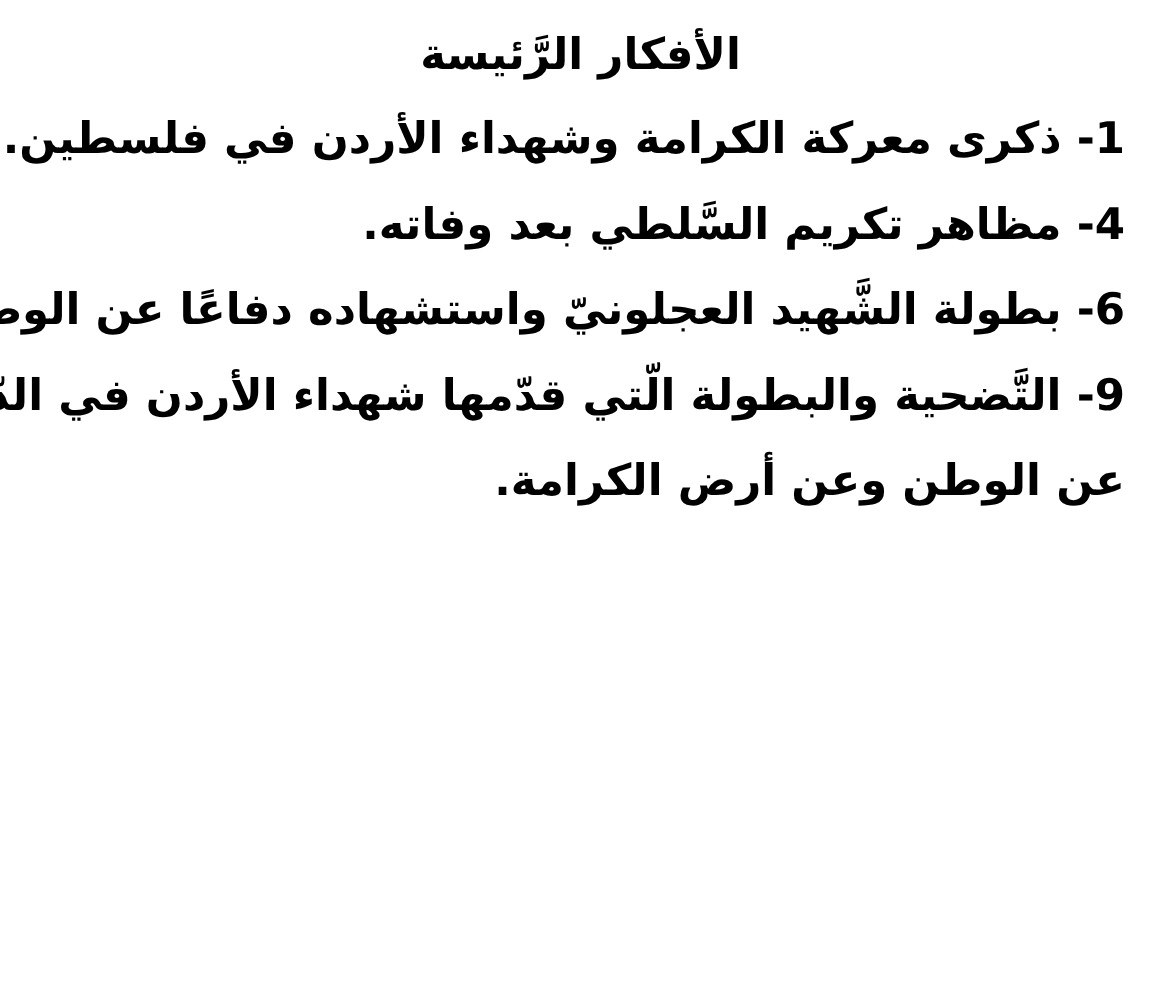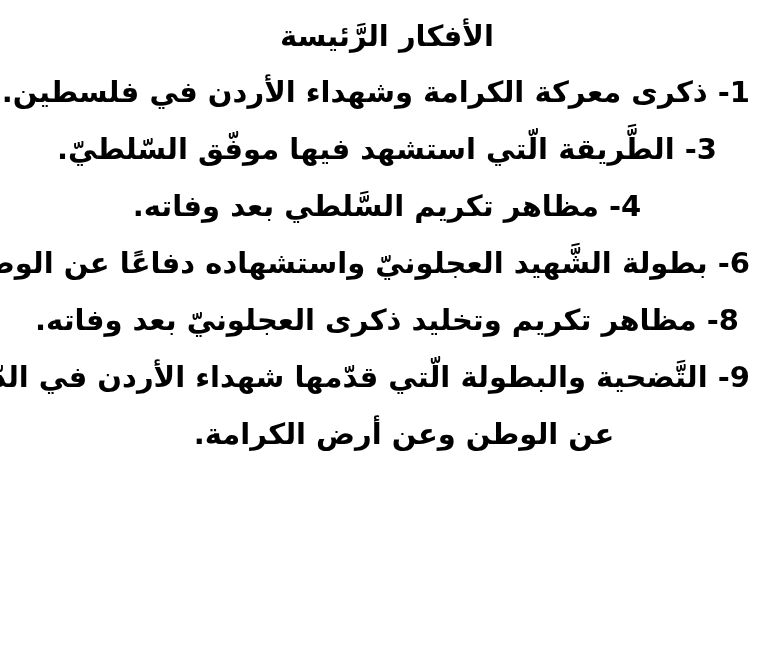--- a/index.html
+++ b/index.html
@@ -23,37 +23,35 @@
   .doc-title {
     font-size: 29px;
     line-height: 56px;
     text-align: center;
     white-space: nowrap;
   }
   .idea-line {
     font-size: 29px;
     line-height: 57px;
     
-    text-align: center;
+    text-align: right;
     white-space: nowrap;
   }
   .idea-line.cont {
     margin-left: 34px;
   }
 </style>
 </head>
 <body>
 
 <div class="page">
 
   <div class="doc-title">الأفكار الرَّئيسة</div>
 
   <div class="main-ideas">
     <div class="idea-line">1- ذكرى معركة الكرامة وشهداء الأردن في فلسطين.</div>
-    <div class="idea-line">3- الطَّريقة الّتي استشهد فيها موفّق السّلطيّ.</div>
     <div class="idea-line">4- مظاهر تكريم السَّلطي بعد وفاته.</div>
     <div class="idea-line">6- بطولة الشَّهيد العجلونيّ واستشهاده دفاعًا عن الوطن.</div>
-    <div class="idea-line">8- مظاهر تكريم وتخليد ذكرى العجلونيّ بعد وفاته.</div>
     <div class="idea-line">9- التَّضحية والبطولة الّتي قدّمها شهداء الأردن في الدّفاع</div>
     <div class="idea-line cont">عن الوطن وعن أرض الكرامة.</div>
   </div>
 
 </div>
 
 </body></html>

